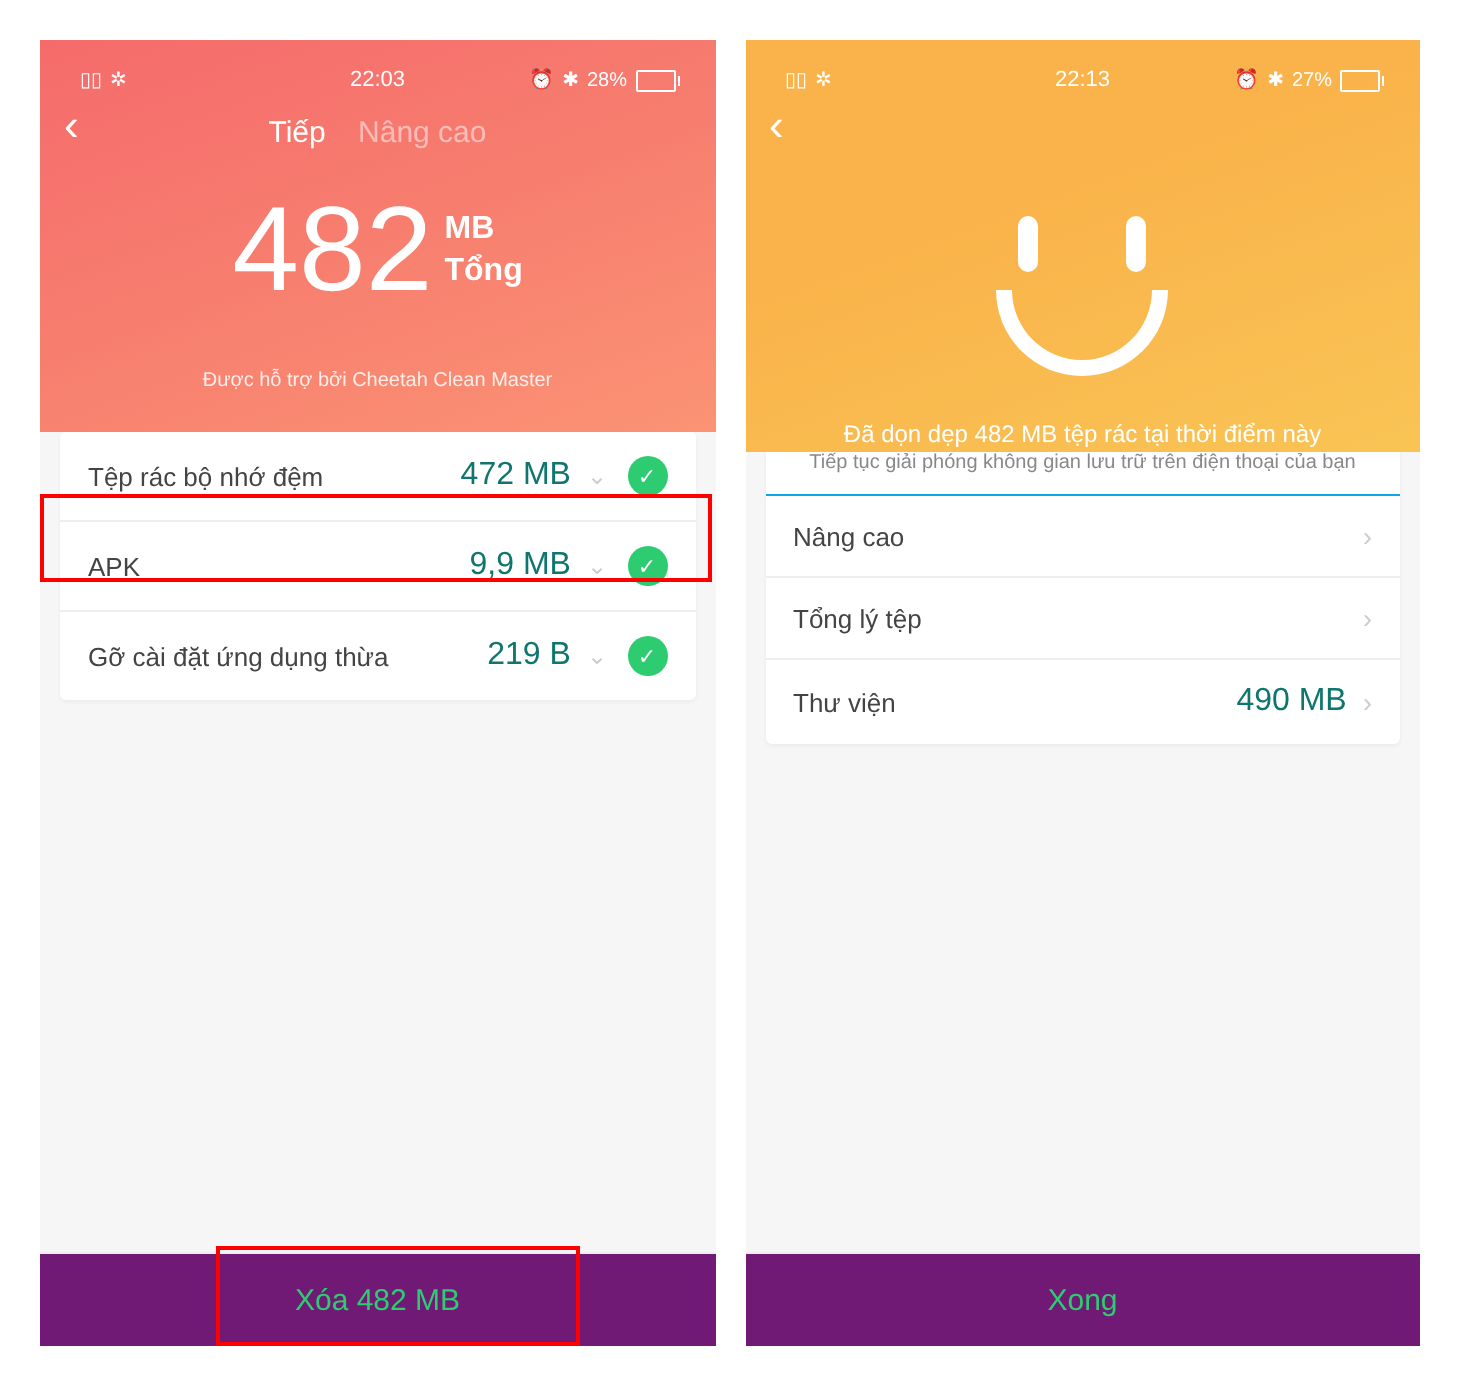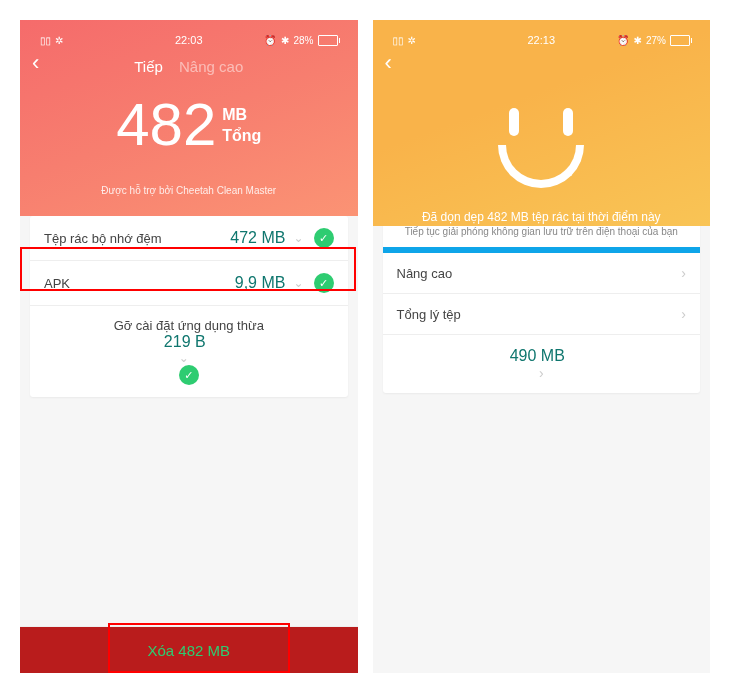--- a/index.html
+++ b/index.html
@@ -174,32 +174,32 @@
   box-shadow: 0 1px 2px rgba(0,0,0,0.05);
 }
 .card-right {
   margin-top: -10px;
 }
 .card-hint {
   font-size: 10px;
   color: #888;
   text-align: center;
   padding: 10px 6px;
-  border-bottom: 6px solid #0ea5e9;
+  border-bottom: 1px solid #0ea5e9;
 }
 .row {
   display: flex;
   align-items: center;
   padding: 12px 14px;
   font-size: 13px;
   color: #444;
   border-bottom: 1px solid #eee;
   cursor: pointer;
 }
-.row:last-child { border-bottom: none; flex-direction: column; }
+.row:last-child { border-bottom: none; }
 .row .label { flex: 1; }
 .row .size {
   color: #0f766e;
   font-size: 16px;
   margin-right: 8px;
 }
 .row .chev {
   color: #ccc;
   font-size: 12px;
   margin-right: 10px;
@@ -215,21 +215,21 @@
   background: #2ecc71;
   display: flex;
   align-items: center;
   justify-content: center;
   color: #fff;
   font-size: 11px;
 }
 
 .bottom-btn {
   height: 46px;
-  background: #b91c1c;
+  background: #701a75;
   display: flex;
   align-items: center;
   justify-content: center;
   font-size: 15px;
   color: #2ecc71;
   cursor: pointer;
   border-top: 1px solid #eee;
 }
 
 .highlight {
@@ -355,21 +355,25 @@
         <div class="card-hint">Tiếp tục giải phóng không gian lưu trữ trên điện thoại của bạn</div>
         <div class="row">
           <span class="label">Nâng cao</span>
           <span class="chev-right">›</span>
         </div>
         <div class="row">
           <span class="label">Tổng lý tệp</span>
           <span class="chev-right">›</span>
         </div>
         <div class="row">
+          <span class="label">Thư viện</span>
           <span class="size">490 MB</span>
           <span class="chev-right">›</span>
         </div>
       </div>
     </div>
 
+    <div class="bottom-btn">
+      <span>Xong</span>
+    </div>
   </div>
 
 </div>
 
 </body></html>

